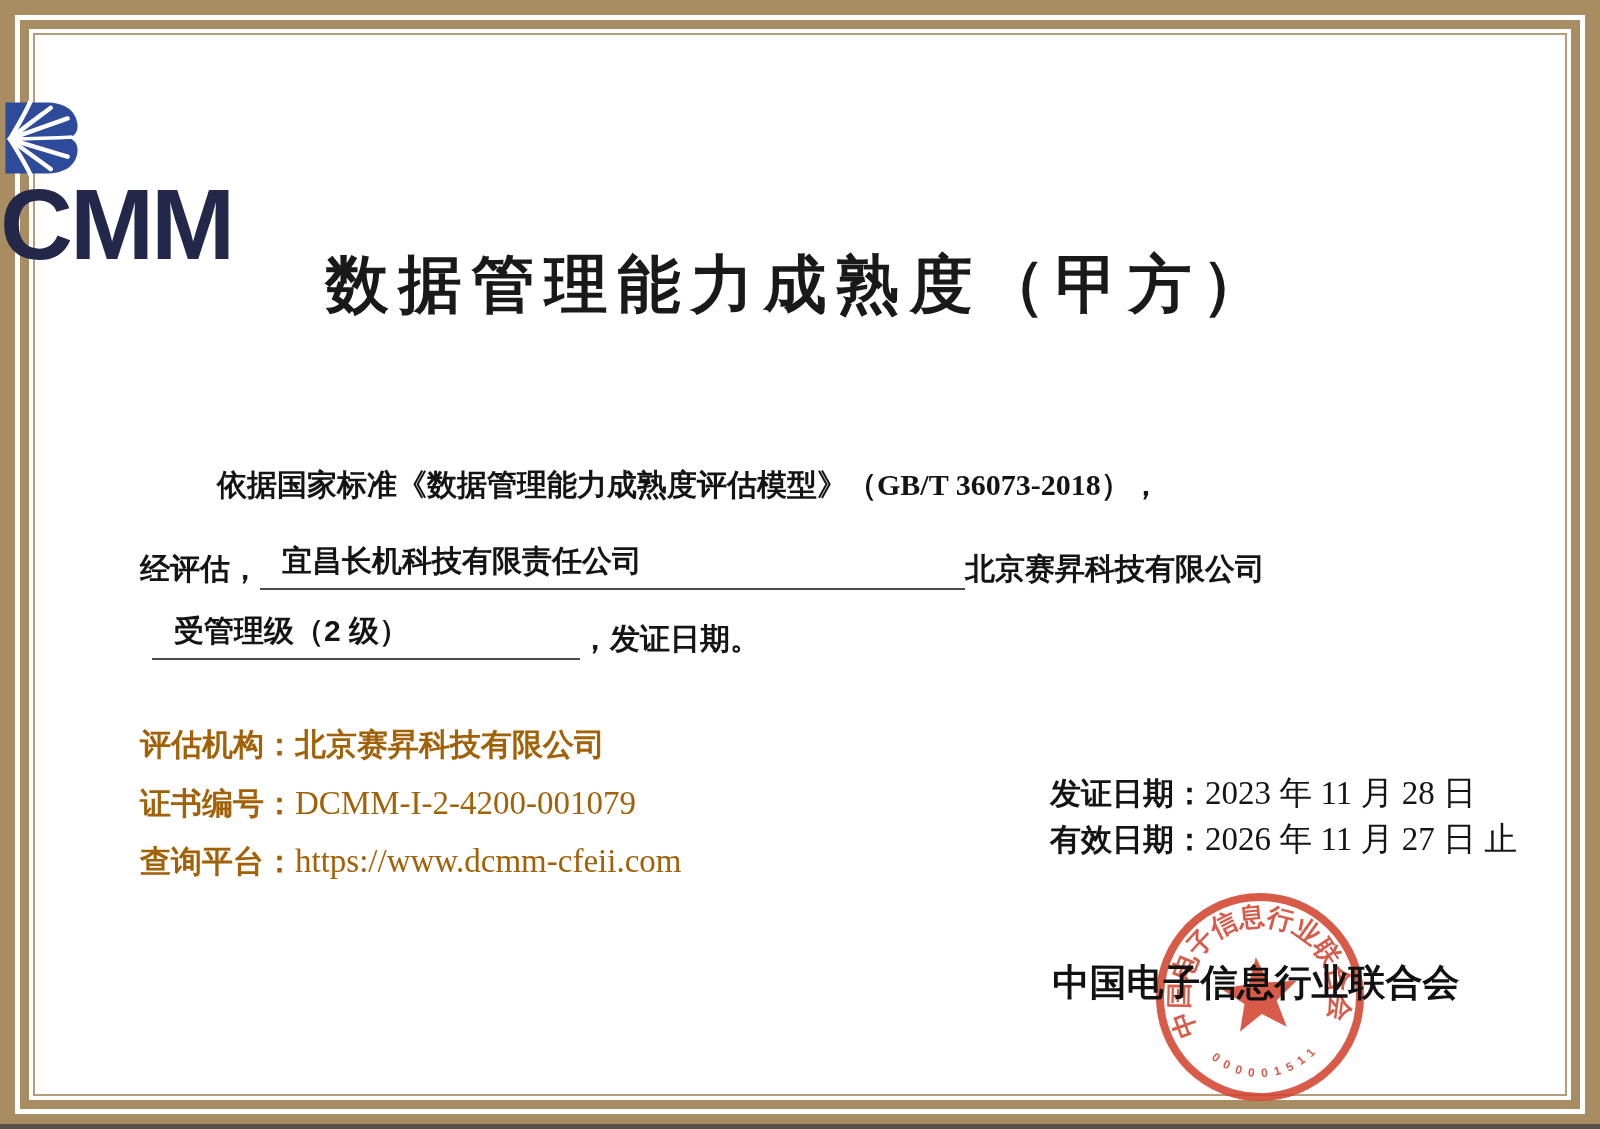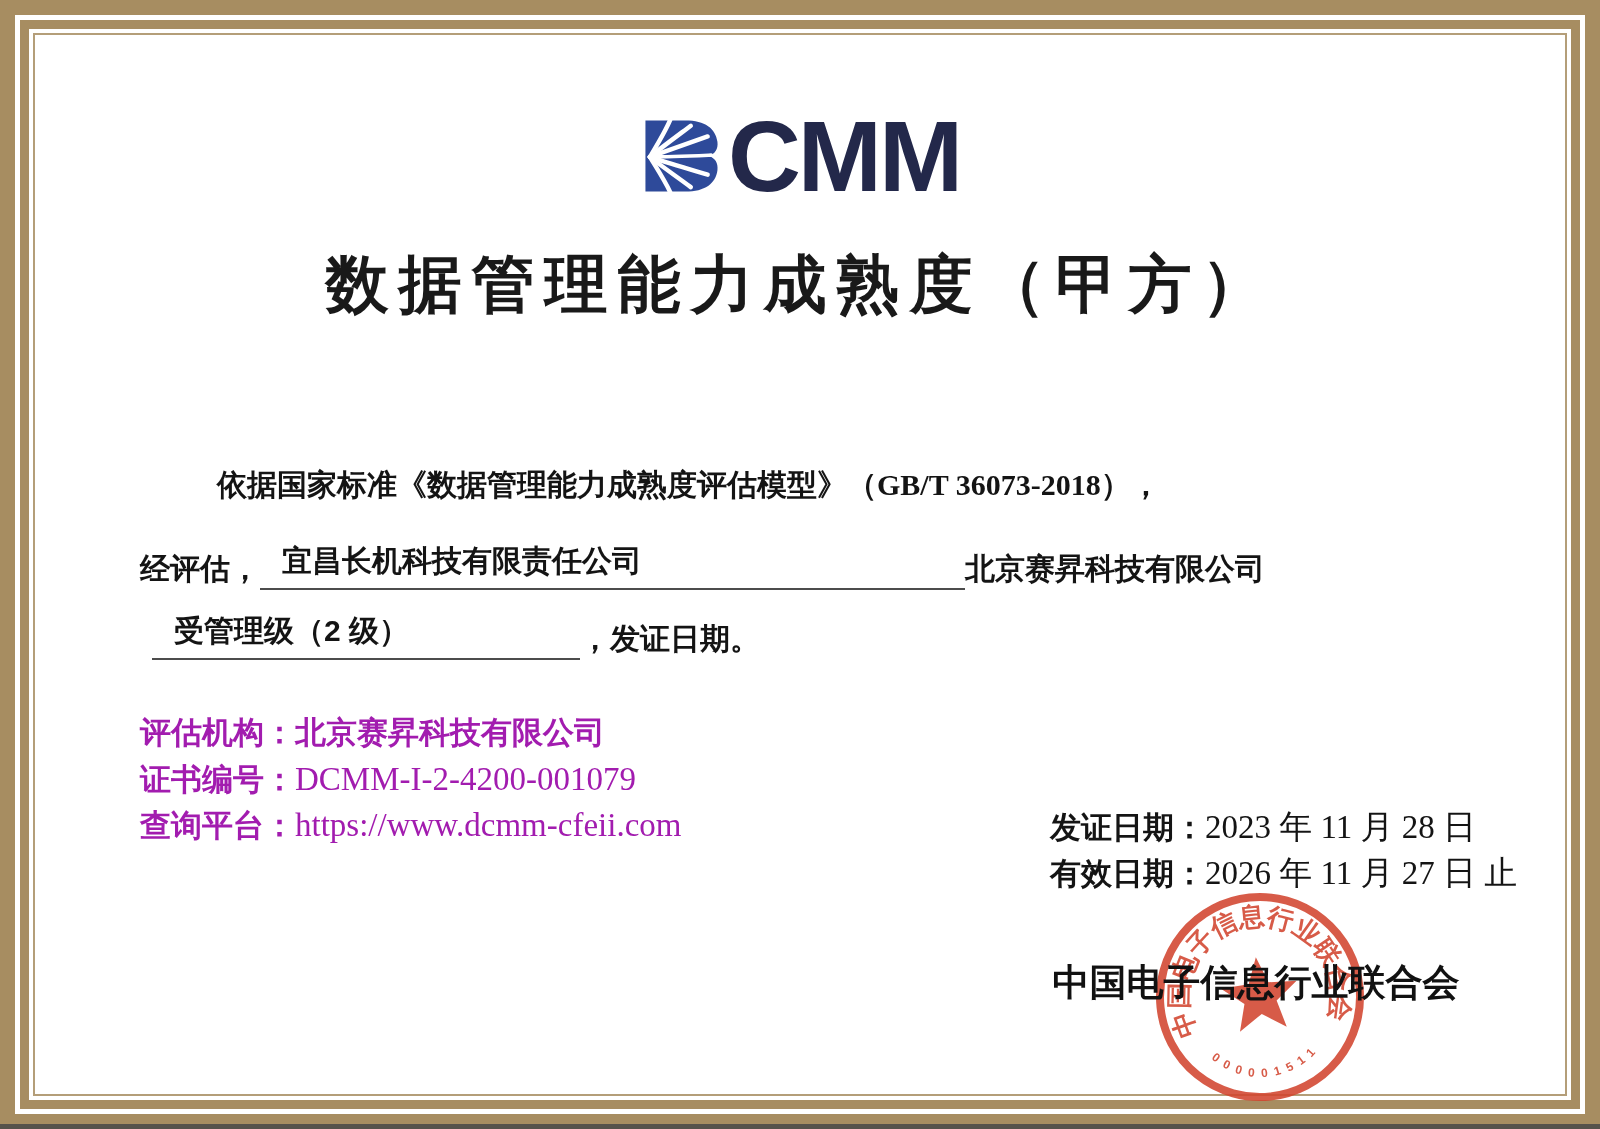--- a/index.html
+++ b/index.html
@@ -11,21 +11,21 @@
   }
   .stage{position:absolute;inset:0;}
 
   
   .frame-outer{position:absolute;inset:0;border:15px solid var(--frame-color,#a78d61);box-sizing:border-box;}
   .frame-mid{position:absolute;inset:20px;border:9px solid var(--frame-color,#a78d61);box-sizing:border-box;}
   .frame-thin{position:absolute;inset:33px;border:2px solid var(--frame-color,#a78d61);box-sizing:border-box;opacity:.85;}
   .scan-edge-bottom{position:absolute;left:0;right:0;bottom:0;height:5px;background:#56524b;}
 
   
-  .logo-row{position:absolute;top:116px;left:0;width:100%;display:flex;justify-content:center;align-items:flex-start;gap:6px;}
+  .logo-row{position:absolute;top:98px;left:0;width:100%;display:flex;justify-content:center;align-items:flex-start;gap:6px;flex-direction:column;}
   .logo-d{width:82px;height:80px;display:block;}
   .logo-text{
     font-family:"Liberation Sans",sans-serif;font-weight:900;
     font-size:101px;line-height:80px;letter-spacing:-3px;
     color:var(--logo-text-color,#23284a);
   }
 
   
   .title1{
     position:absolute;top:204px;left:0;width:100%;text-align:center;
@@ -46,26 +46,26 @@
   .line3{top:611px;left:152px;}
   .blank{
     display:inline-block;border-bottom:2px solid #4c4c4c;
     padding:0 14px 6px 22px;vertical-align:bottom;
   }
   .blank.company{min-width:705px;box-sizing:border-box;}
   .blank.level{min-width:428px;box-sizing:border-box;}
 
   
   .fields{position:absolute;left:140px;top:710px;}
-  .field-row{height:46px;line-height:46px;white-space:nowrap;font-size:31px;font-weight:bold;color:#a21caf;}
+  .field-row{height:46px;line-height:46px;white-space:nowrap;font-size:31px;font-weight:bold;color:#a16207;margin-top:12px;}
   .field-row .label{font-weight:bold;}
   .field-row .serif-val{font-family:"Liberation Serif",serif;font-weight:normal;font-size:33px;text-align:center;}
   .field-row .std{font-family:"Liberation Serif",serif;font-weight:normal;}
 
-  .dates{position:absolute;left:1050px;top:804px;}
+  .dates{position:absolute;left:1050px;top:770px;}
   .date-row{height:46px;line-height:46px;white-space:nowrap;font-size:31px;font-weight:bold;color:#141414;}
   .date-row .serif-val{font-family:"Liberation Serif",serif;font-weight:normal;font-size:33px;}
 
   
   .seal{position:absolute;left:1142px;top:879px;width:236px;height:236px;opacity:.88;}
   .seal-ring{fill:none;stroke:var(--seal-color,#d2452f);stroke-width:8;}
   .seal-star{fill:var(--seal-color,#d2452f);}
   .seal-ring-text{fill:var(--seal-color,#d2452f);font-size:26px;font-weight:bold;font-family:"Liberation Sans",sans-serif;}
   .seal-serial{fill:var(--seal-color,#d2452f);font-size:12px;font-weight:bold;letter-spacing:7px;font-family:"Liberation Sans",sans-serif;}
   .issuer{

